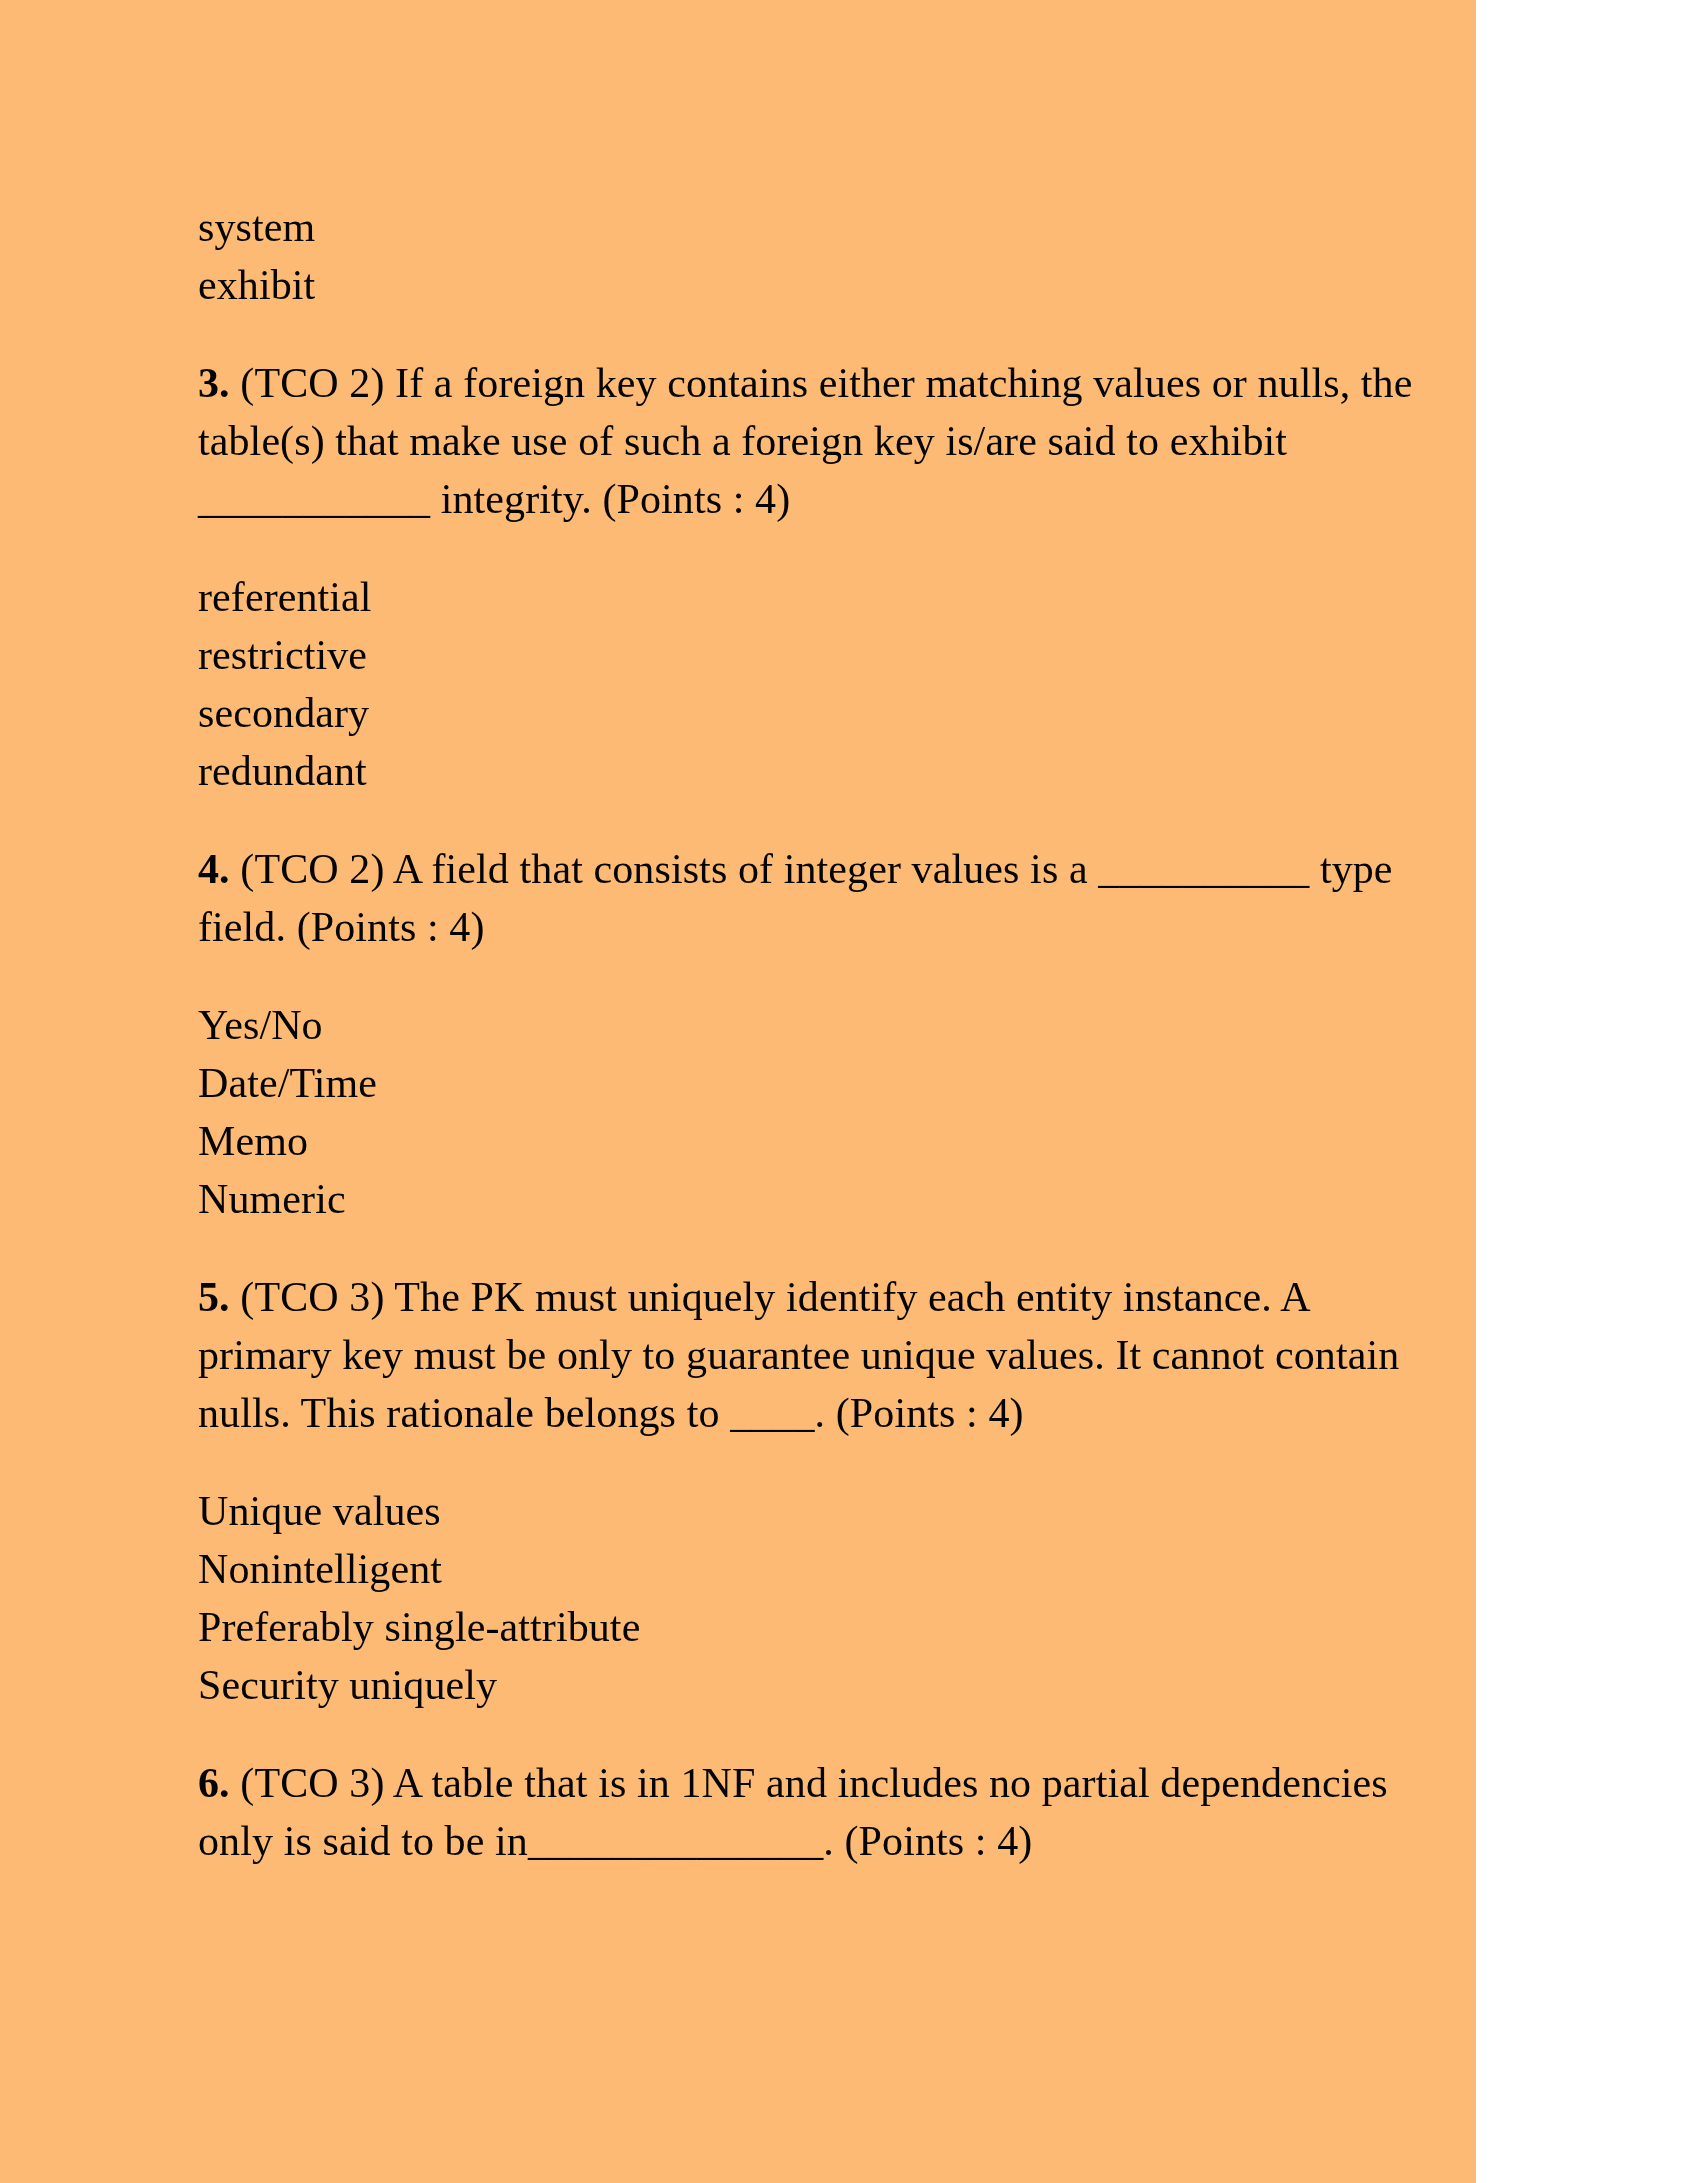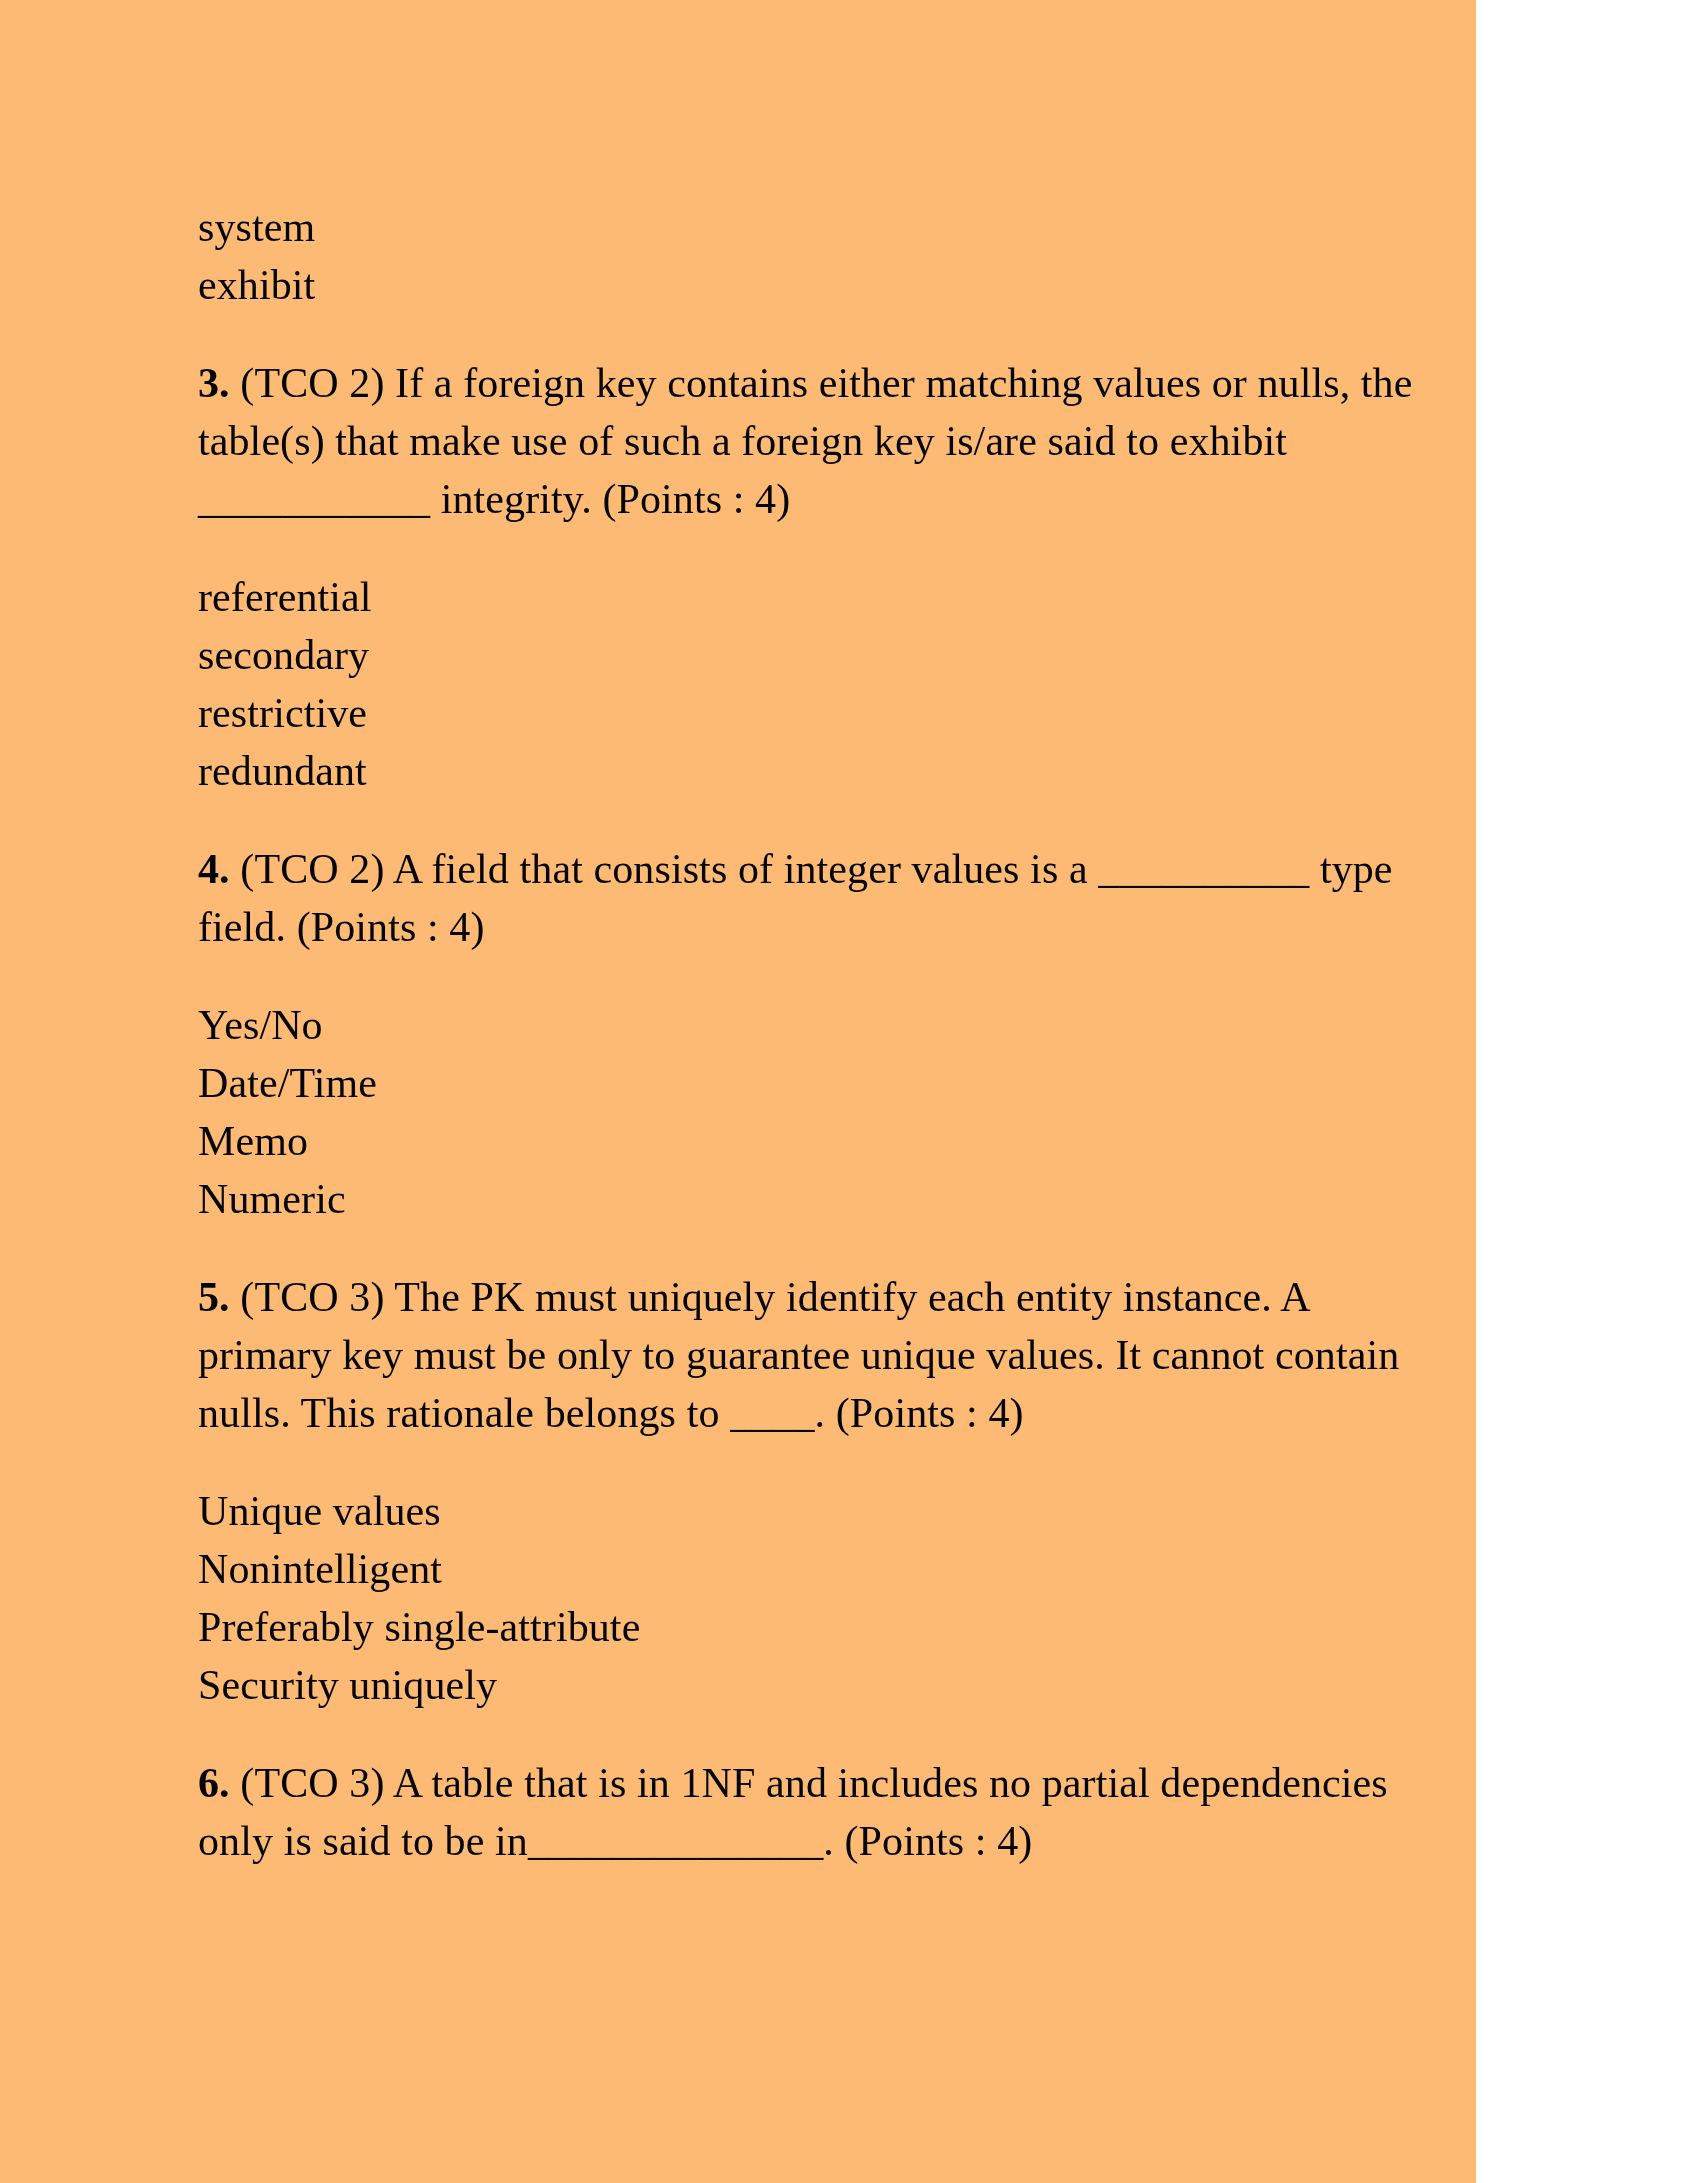--- a/index.html
+++ b/index.html
@@ -52,22 +52,22 @@
     </div>
 
     <div class="block">
       <div class="line"><span class="qnum">3.</span><span> (TCO 2) If a foreign key contains either matching values or nulls, the</span></div>
       <div class="line">table(s) that make use of such a foreign key is/are said to exhibit</div>
       <div class="line">___________ integrity. (Points : 4)</div>
     </div>
 
     <div class="block">
       <div class="line">referential</div>
+      <div class="line">restrictive</div>
       <div class="line">secondary</div>
-      <div class="line">restrictive</div>
       <div class="line">redundant</div>
     </div>
 
     <div class="block">
       <div class="line"><span class="qnum">4.</span><span> (TCO 2) A field that consists of integer values is a __________ type</span></div>
       <div class="line">field. (Points : 4)</div>
     </div>
 
     <div class="block">
       <div class="line">Yes/No</div>

